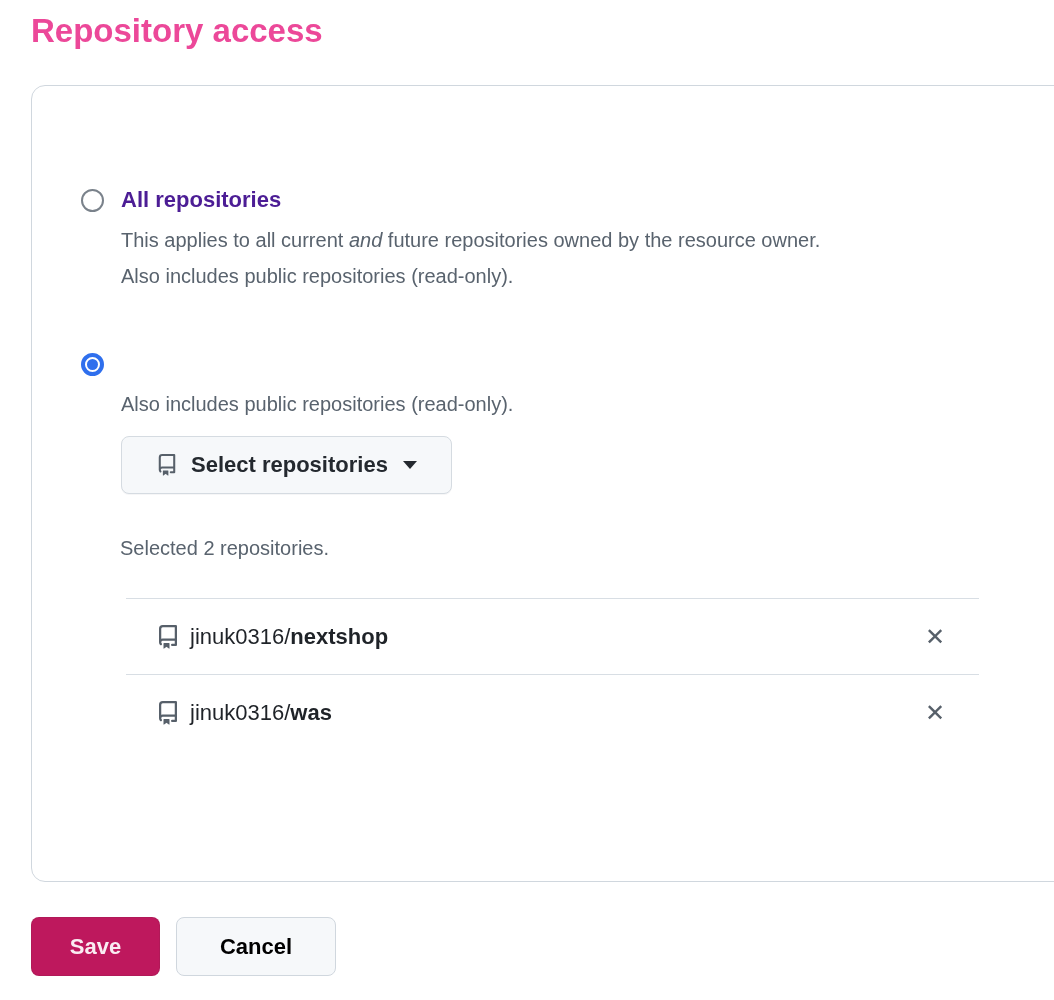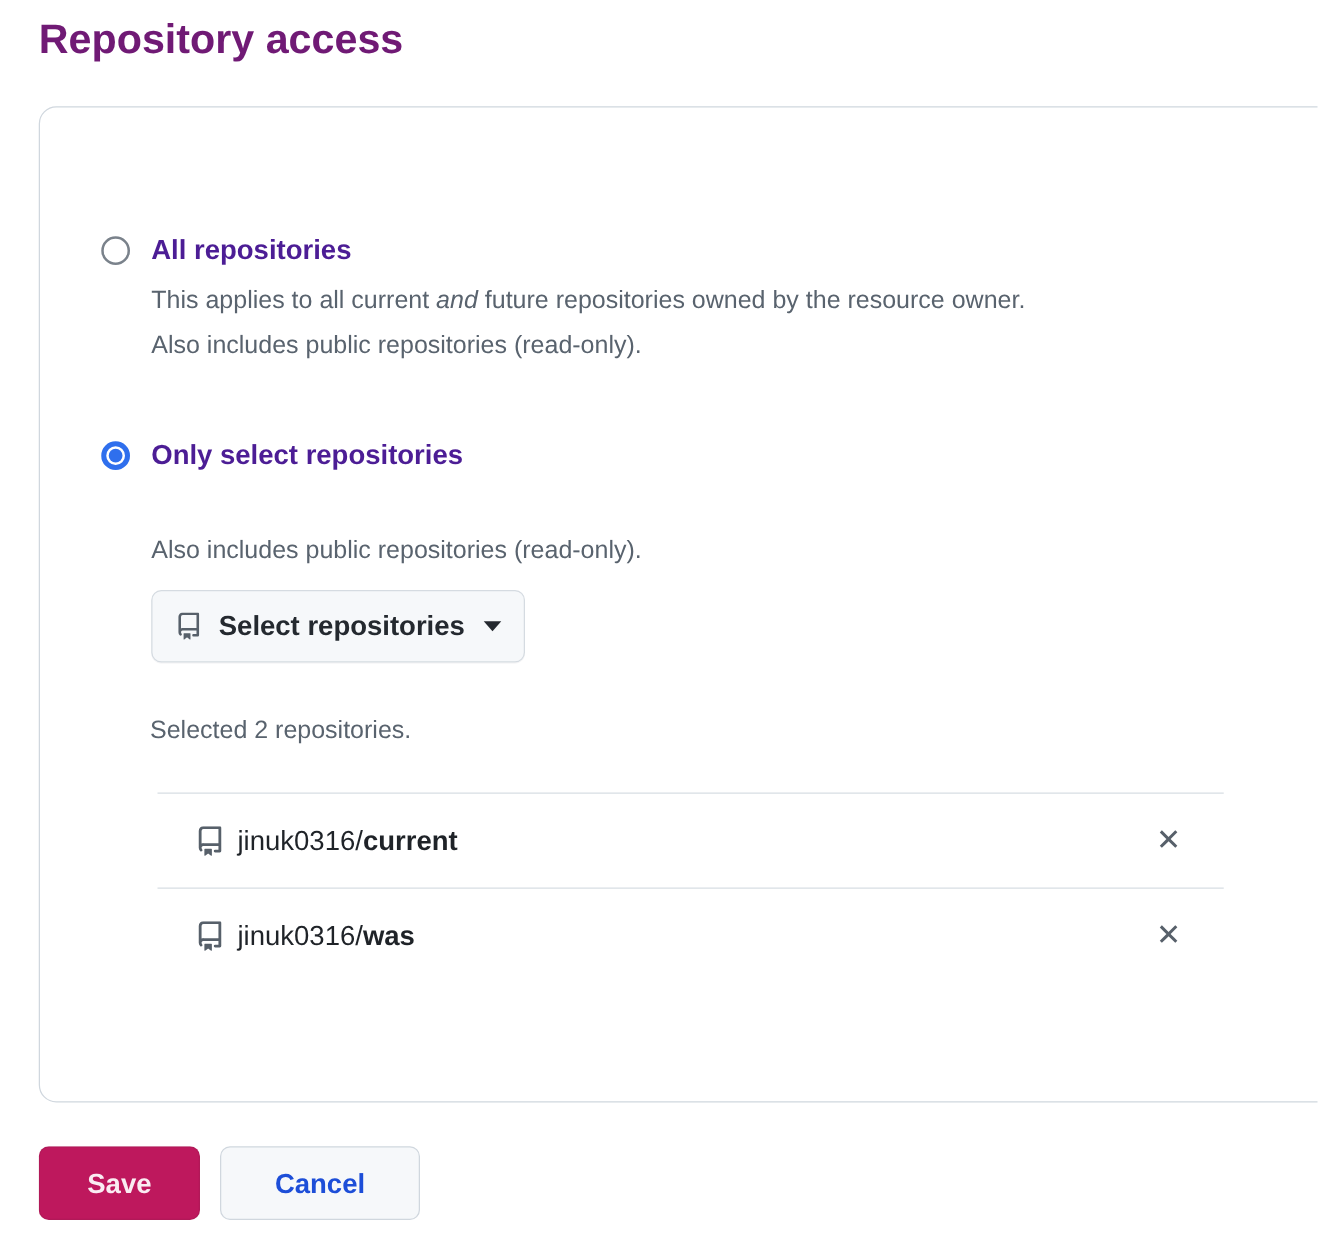--- a/index.html
+++ b/index.html
@@ -10,21 +10,21 @@
     overflow: hidden;
     background: #ffffff;
     font-family: "Liberation Sans", "DejaVu Sans", sans-serif;
     color: #1f2328;
   }
   h1.page-title {
     margin: 8px 0 0 31px;
     font-size: 33px;
     line-height: 46px;
     font-weight: 600;
-    color: #701a75;
+    color: #ec4899;
   }
   .card {
     box-sizing: border-box;
     margin: 31px 0 0 31px;
     width: 1060px;           
     height: 797px;
     border: 1px solid #d0d7de;
     border-radius: 14px;
     background: #ffffff;
     padding: 100px 0 0 49px;
@@ -64,21 +64,21 @@
     line-height: 36px;
     color: #59636e;
   }
   .option-desc em { }
   .select-btn {
     margin-top: 14px;
     display: inline-flex;
     align-items: center;
     gap: 13px;
     height: 58px;
-    padding: 0 18px;
+    padding: 0 34px;
     background: #f6f8fa;
     border: 1px solid #d5dbe1;
     border-radius: 8px;
     box-shadow: 0 1px 0 rgba(31,35,40,0.04);
     font-family: inherit;
     font-size: 22px;
     font-weight: 600;
     color: #24292f;
     cursor: pointer;
   }
@@ -140,21 +140,21 @@
   .btn-save {
     width: 129px;
     background: #be185d;
     border: 1px solid rgba(31,35,40,0.08);
     color: rgba(255,255,255,0.92);
   }
   .btn-cancel {
     width: 160px;
     background: #f6f8fa;
     border: 1px solid #d0d7de;
-    color: #1d4ed8;
+    color: #000000;
   }
 </style>
 </head>
 <body>
 
 <h1 class="page-title">Repository access</h1>
 
 <section class="card">
 
   <div class="option">
@@ -164,21 +164,20 @@
       <p class="option-desc">
         <span>This applies to all current </span><em>and</em><span> future repositories owned by the resource owner.</span><br>
         <span>Also includes public repositories (read-only).</span>
       </p>
     </div>
   </div>
 
   <div class="option">
     <span class="radio checked" role="radio" aria-checked="true"></span>
     <div class="option-body">
-      <div class="option-label">Only select repositories</div>
       <p class="option-desc">
         <br>
         <span>Also includes public repositories (read-only).</span>
       </p>
 
       <button class="select-btn">
         <svg class="octicon-repo" width="22" height="22" viewBox="0 0 16 16" aria-hidden="true">
           <path d="M2 2.5A2.5 2.5 0 0 1 4.5 0h8.75a.75.75 0 0 1 .75.75v12.5a.75.75 0 0 1-.75.75h-2.5a.75.75 0 0 1 0-1.5h1.75v-2h-8a1 1 0 0 0-.714 1.7.75.75 0 1 1-1.072 1.05A2.495 2.495 0 0 1 2 11.5Zm10.5-1h-8a1 1 0 0 0-1 1v6.708A2.486 2.486 0 0 1 4.5 9h8ZM5 12.25a.25.25 0 0 1 .25-.25h3.5a.25.25 0 0 1 .25.25v3.25a.25.25 0 0 1-.4.2l-1.45-1.087a.249.249 0 0 0-.3 0L5.4 15.7a.25.25 0 0 1-.4-.2Z"></path>
         </svg>
         <span>Select repositories</span>
@@ -188,21 +187,21 @@
   </div>
 
   <div class="selection-summary">Selected 2 repositories.</div>
 
   <div class="repo-list">
 
     <div class="repo-row">
       <svg class="octicon-repo" width="24" height="24" viewBox="0 0 16 16" aria-hidden="true">
         <path d="M2 2.5A2.5 2.5 0 0 1 4.5 0h8.75a.75.75 0 0 1 .75.75v12.5a.75.75 0 0 1-.75.75h-2.5a.75.75 0 0 1 0-1.5h1.75v-2h-8a1 1 0 0 0-.714 1.7.75.75 0 1 1-1.072 1.05A2.495 2.495 0 0 1 2 11.5Zm10.5-1h-8a1 1 0 0 0-1 1v6.708A2.486 2.486 0 0 1 4.5 9h8ZM5 12.25a.25.25 0 0 1 .25-.25h3.5a.25.25 0 0 1 .25.25v3.25a.25.25 0 0 1-.4.2l-1.45-1.087a.249.249 0 0 0-.3 0L5.4 15.7a.25.25 0 0 1-.4-.2Z"></path>
       </svg>
-      <span class="repo-full-name"><span>jinuk0316/</span><span class="repo-name">current</span></span>
+      <span class="repo-full-name"><span>jinuk0316/</span><span class="repo-name">nextshop</span></span>
       <span class="spacer"></span>
       <button class="remove-btn"><span>✕</span></button>
     </div>
 
     <div class="repo-row">
       <svg class="octicon-repo" width="24" height="24" viewBox="0 0 16 16" aria-hidden="true">
         <path d="M2 2.5A2.5 2.5 0 0 1 4.5 0h8.75a.75.75 0 0 1 .75.75v12.5a.75.75 0 0 1-.75.75h-2.5a.75.75 0 0 1 0-1.5h1.75v-2h-8a1 1 0 0 0-.714 1.7.75.75 0 1 1-1.072 1.05A2.495 2.495 0 0 1 2 11.5Zm10.5-1h-8a1 1 0 0 0-1 1v6.708A2.486 2.486 0 0 1 4.5 9h8ZM5 12.25a.25.25 0 0 1 .25-.25h3.5a.25.25 0 0 1 .25.25v3.25a.25.25 0 0 1-.4.2l-1.45-1.087a.249.249 0 0 0-.3 0L5.4 15.7a.25.25 0 0 1-.4-.2Z"></path>
       </svg>
       <span class="repo-full-name"><span>jinuk0316/</span><span class="repo-name">was</span></span>
       <span class="spacer"></span>

